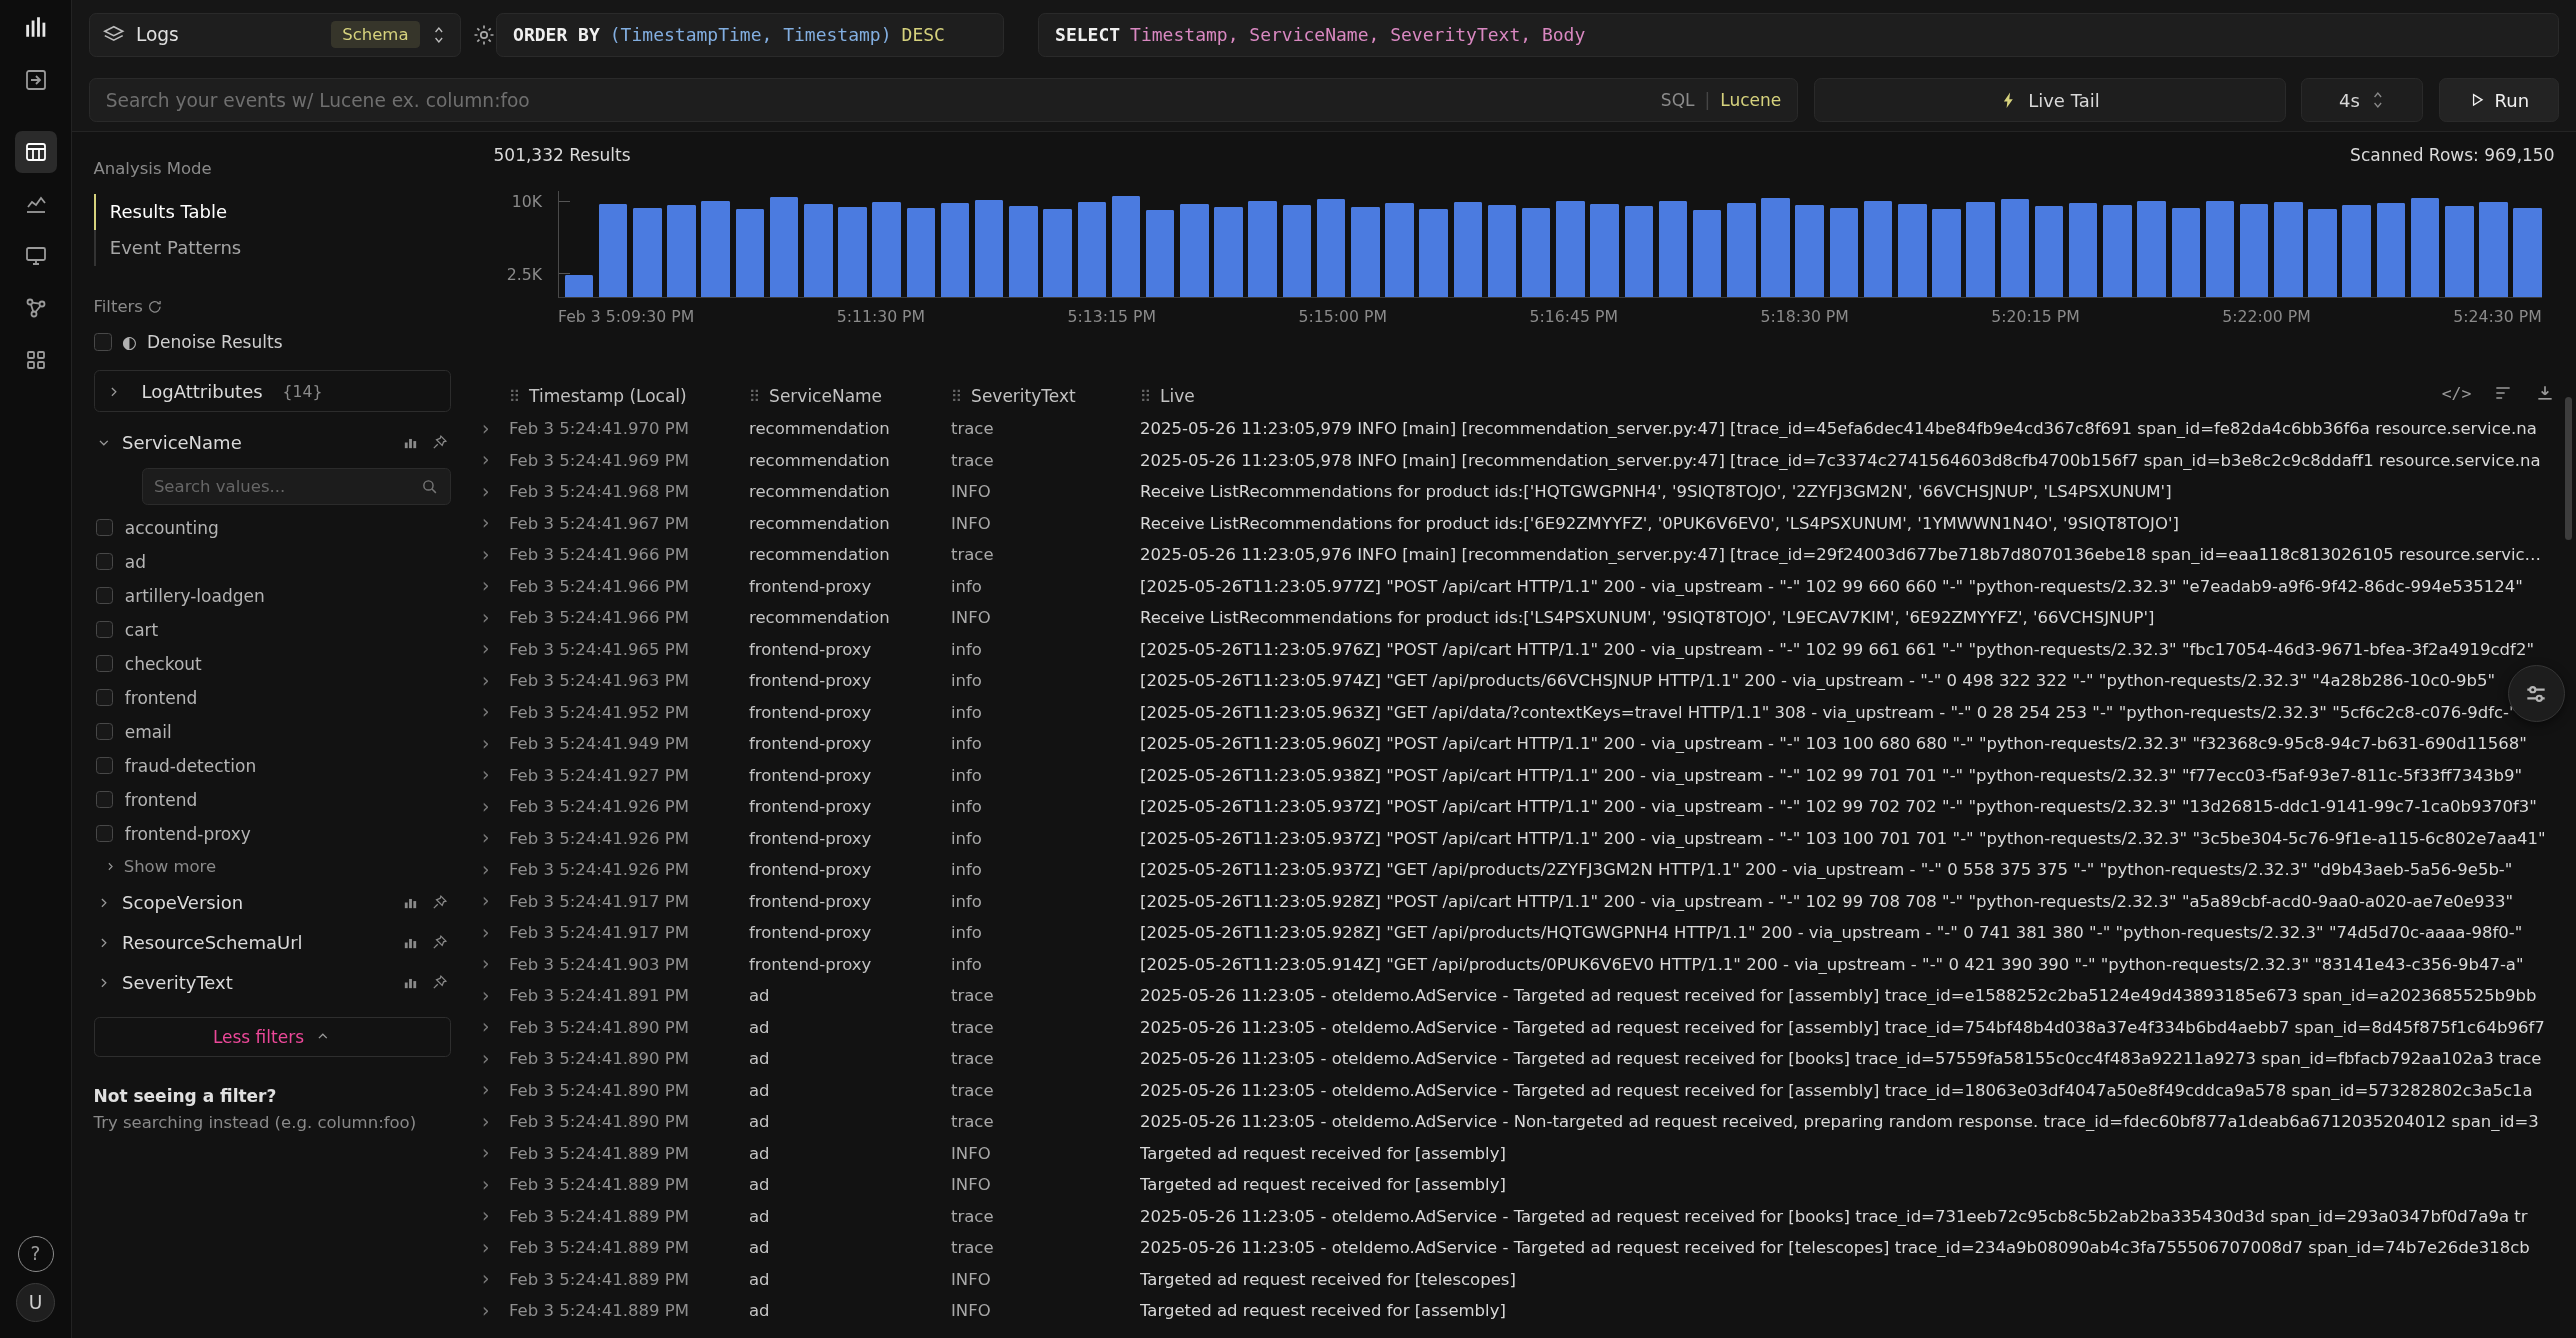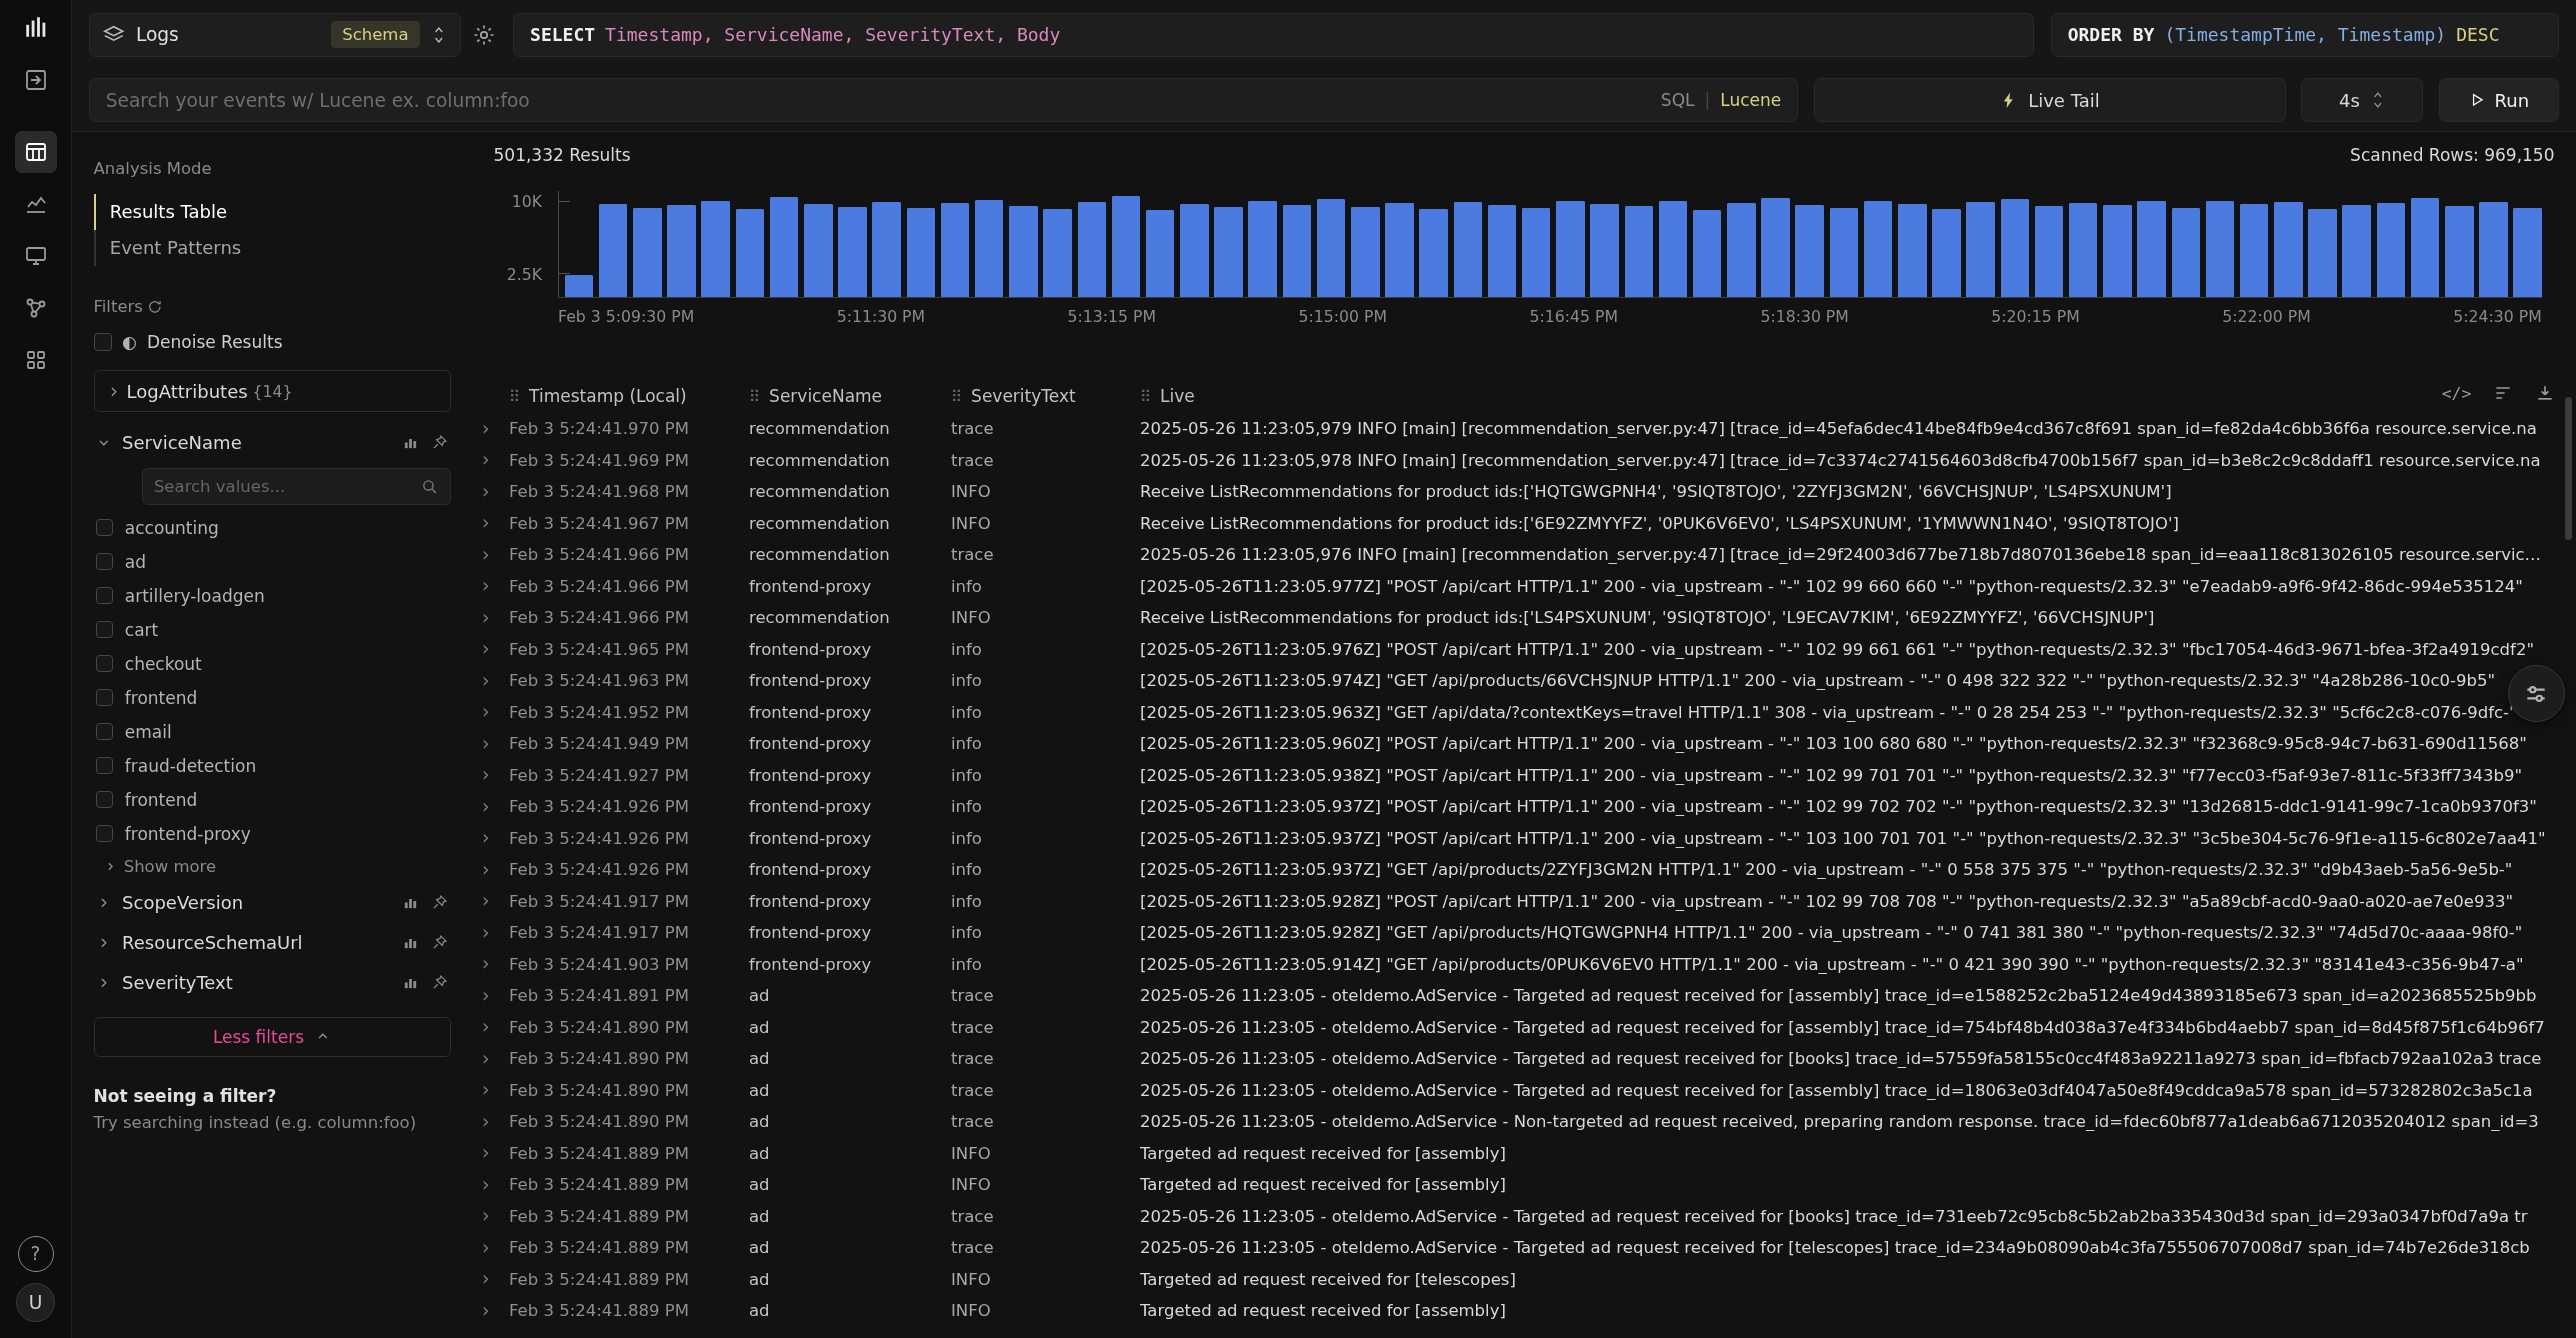--- a/index.html
+++ b/index.html
@@ -71,21 +71,21 @@
     border-left:2.9px solid #333; font-size:18px; color:#a6a6a6; cursor:pointer; }
   .mode-item.active { border-left-color:var(--accent,#d6d27d); color:#fff; }
   .filters-head { margin-top:31.5px; display:flex; align-items:center; gap:4px; font-size:16.5px; color:#8a8a8a;}
   .filters-head svg { width:15.7px; height:15.7px; color:#8a8a8a; }
   .denoise { margin-top:15.7px; display:flex; align-items:center; gap:10px; cursor:pointer; }
   .checkbox { width:18.6px; height:18.6px; border:1.4px solid #484848; border-radius:3.6px; background:#181818;
     flex:none; cursor:pointer; }
   .denoise-glyph { color:#b0b0b0; font-size:17px; }
   .denoise-label { font-size:17px; color:#cfcfcf; }
   .logattrs { margin-top:18.6px; height:42px; border:0.7px solid #2c2c2c; border-radius:5.7px;
-    display:flex; align-items:center; gap:5px; padding:0 11.4px; cursor:pointer; }
+    display:flex; align-items:center; gap:20px; padding:0 11.4px; cursor:pointer; }
   .chev-svg { width:15.7px; height:15.7px; color:#9a9a9a; flex:none; }
   .group-name { font-size:18px; color:#dadada; }
   .attr-badge { font-size:15.7px; color:#8a8a8a; }
   .group-row { height:40px; display:flex; align-items:center; gap:10px; padding:0 2.9px; cursor:pointer; }
   .group-icons { margin-left:auto; display:flex; gap:11.4px; color:#8a8a8a; }
   .group-icons svg { width:17px; height:17px; cursor:pointer; }
   .values-search { margin-top:5.7px; height:37px; background:#1c1c1c; border:0.7px solid #2b2b2b;
     border-radius:5.7px; display:flex; align-items:center; padding:0 11.4px;margin-left:48px; }
   .values-search input { flex:1; background:transparent; border:none; outline:none; color:#cfcfcf;
     font-size:16.5px; font-family:inherit; }
@@ -227,28 +227,28 @@
             <path d="M7 4l5 6 5-6"></path>
           </svg>
       </span>
     </div>
     <div class="gearbtn">
       <svg viewBox="0 0 24 24" fill="none" stroke="currentColor" stroke-width="1.7">
         <circle cx="12" cy="12" r="3.2"></circle>
         <path d="M12 2.5v3M12 18.5v3M2.5 12h3M18.5 12h3M5.3 5.3l2.1 2.1M16.6 16.6l2.1 2.1M18.7 5.3l-2.1 2.1M7.4 16.6l-2.1 2.1"></path>
       </svg>
     </div>
-    <div class="pill sql-box mono">
-      <span class="kw">SELECT</span>
-      <span class="sql-fields">Timestamp, ServiceName, SeverityText, Body</span>
-    </div>
     <div class="pill orderby-box mono">
       <span class="kw">ORDER BY</span>
       <span class="ob-fields">(TimestampTime, Timestamp)</span>
       <span class="ob-dir">DESC</span>
+    </div>
+    <div class="pill sql-box mono">
+      <span class="kw">SELECT</span>
+      <span class="sql-fields">Timestamp, ServiceName, SeverityText, Body</span>
     </div>
   </div>
 
   <div class="querybar">
     <div class="pill search-wrap">
       <input class="search-input" value="" placeholder="Search your events w/ Lucene ex. column:foo" style="">
       <span class="mode-toggle">
         <span class="mode-sql">SQL</span>
         <span class="mode-div">|</span>
         <span class="mode-lucene">Lucene</span>

